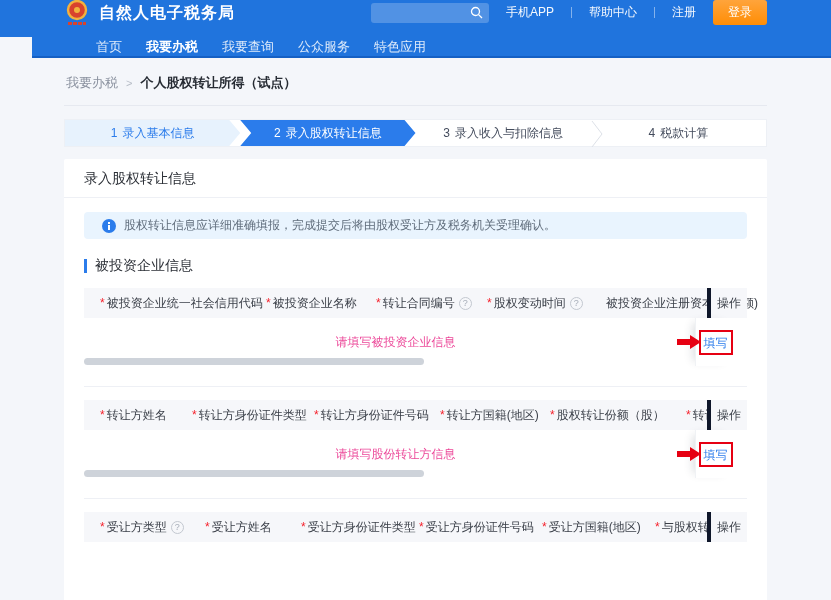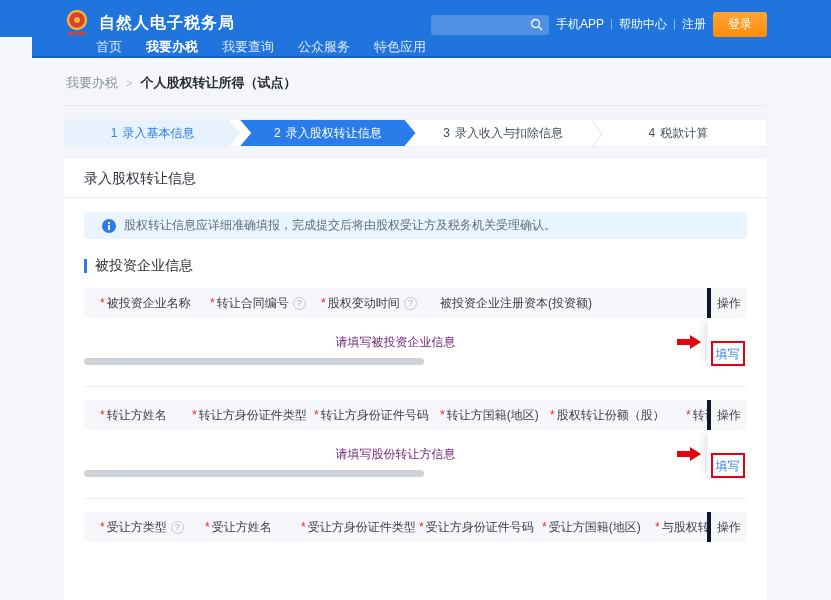--- a/index.html
+++ b/index.html
@@ -5,25 +5,25 @@
   * { box-sizing: border-box; margin: 0; padding: 0; }
   html,body { width: 831px; height: 600px; overflow: hidden; }
   body {
     background: #f4f6fa;
     font-family: "Liberation Sans", "DejaVu Sans", sans-serif;
     color: #333;
   }
   
   .h-top {
     height: 37px; background: #2074dd;
-    display: flex; align-items: flex-end; padding: 0 64px;
+    display: flex; align-items: flex-start; padding: 0 64px;
   }
   .brand { display: flex; align-items: center; }
   .brand-name { color: #fff; font-size: 16px; font-weight: bold; margin-left: 9px; letter-spacing: 1px; }
-  .h-right { margin-left: auto; display: flex; align-items: center; gap: 7px; }
+  .h-right { margin-left: auto; display: flex; align-items: center; gap: 17px; }
   .searchbox {
     width: 118px; height: 20px; background: rgba(255,255,255,.22);
     border-radius: 3px; display: flex; align-items: center; padding: 0 6px;
   }
   .searchbox input {
     flex: 1; min-width: 0; background: transparent; border: none; outline: none;
     color: #fff; font-size: 12px; font-family: inherit;
   }
   .h-link { color: rgba(255,255,255,.95); font-size: 12px; cursor: pointer; text-decoration: none; }
   .h-sep { width: 1px; height: 11px; background: rgba(255,255,255,.45); }
@@ -94,27 +94,27 @@
   }
   .th-op {
     width: 40px; padding: 0; text-align: center; line-height: 30px;
     margin-left: auto; background: #f6f7fa; border-left: 4px solid #0f172a;
     position: relative; z-index: 2;
   }
   .tbody { height: 48px; position: relative; background: #fff; }
   .empty {
     position: absolute; left: 0; right: 40px; top: 0; bottom: 0;
     display: flex; align-items: center; justify-content: center;
-    color: #701a75; font-size: 12px;
+    color: #ec4899; font-size: 12px;
   }
   .red-arrow { position: absolute; right: 46px; top: 50%; transform: translateY(-50%); z-index: 3; line-height: 0; }
   .td-op {
-    position: absolute; right: 0; top: 0; bottom: 0; width: 40px; background: #fff;
+    position: absolute; right: 12px; top: 0; bottom: 0; width: 40px; background: #fff;
     border-left: 1px solid #f0f2f5; box-shadow: -7px 0 9px -5px rgba(31,41,61,.16);
-    display: flex; align-items: flex-end; justify-content: center; z-index: 2;
+    display: flex; align-items: center; justify-content: center; z-index: 2;
   }
   .fill-box { border: 2px solid #e60012; padding: 1px 3px; }
   .fill-link { color: #2b7ceb; font-size: 12px; cursor: pointer; text-decoration: none; }
   .scrollbar { position: absolute; left: 0; bottom: 1px; height: 7px; width: 100%; z-index: 1; }
   .thumb { width: 340px; height: 7px; background: #ced3da; border-radius: 4px; cursor: pointer; }
   .divider { margin-top: 20px; border-top: 1px solid #eef0f5; }
 </style>
 </head>
 <body>
 
@@ -196,20 +196,21 @@
     <span>股权转让信息应详细准确填报，完成提交后将由股权受让方及税务机关受理确认。</span>
   </div>
   <div id="sections">
       <section class="sec">
         <div class="sec-title">
           <span class="sec-bar"></span>
           <span>被投资企业信息</span>
         </div>
         <div class="tbl">
           <div class="thead">
+            <div class="th" style="width: 166px;"><span class="req">*</span><span>被投资企业统一社会信用代码</span></div>
             <div class="th" style="width: 110px;"><span class="req">*</span><span>被投资企业名称</span></div>
             <div class="th" style="width: 111px;"><span class="req">*</span><span>转让合同编号</span><span class="tip">?</span></div>
             <div class="th" style="width: 119px;"><span class="req">*</span><span>股权变动时间</span><span class="tip">?</span></div>
             <div class="th" style="width: 104px;"><span>被投资企业注册资本(投资额)</span></div>
             <div class="th th-op">操作</div>
           </div>
           <div class="tbody">
             <div class="empty">请填写被投资企业信息</div>
             <span class="red-arrow"><svg width="24" height="14" viewBox="0 0 24 14">
                 <path d="M0 4 h13 V0 l11 7 -11 7 V10 H0 z" fill="#e60012"></path>

